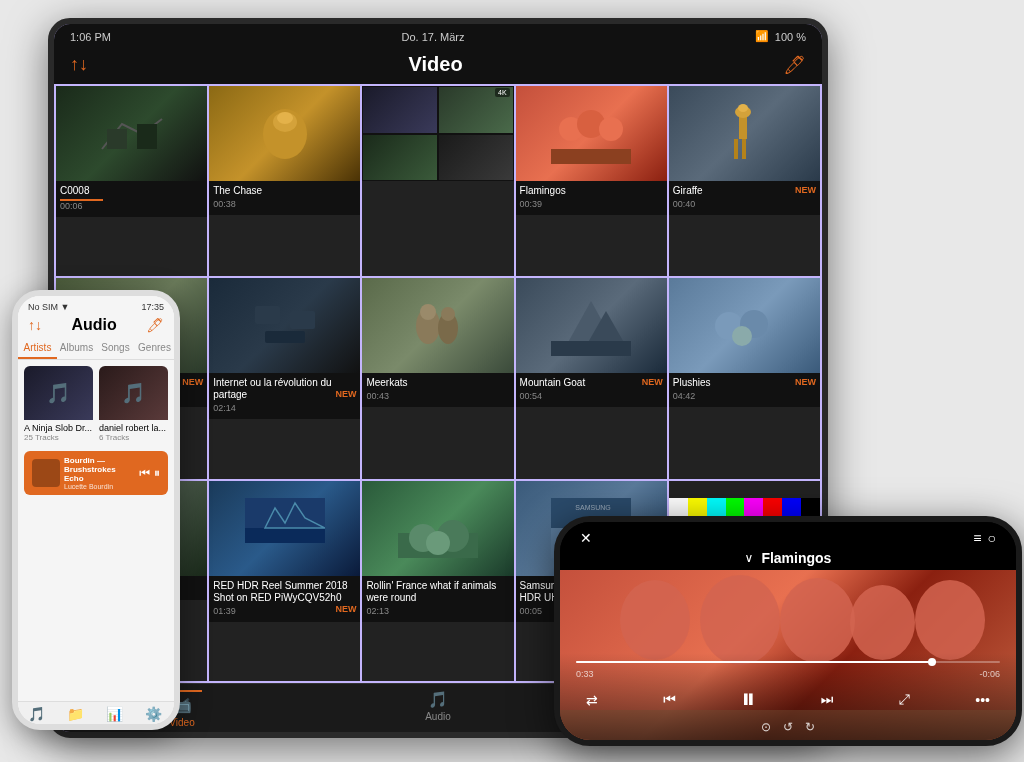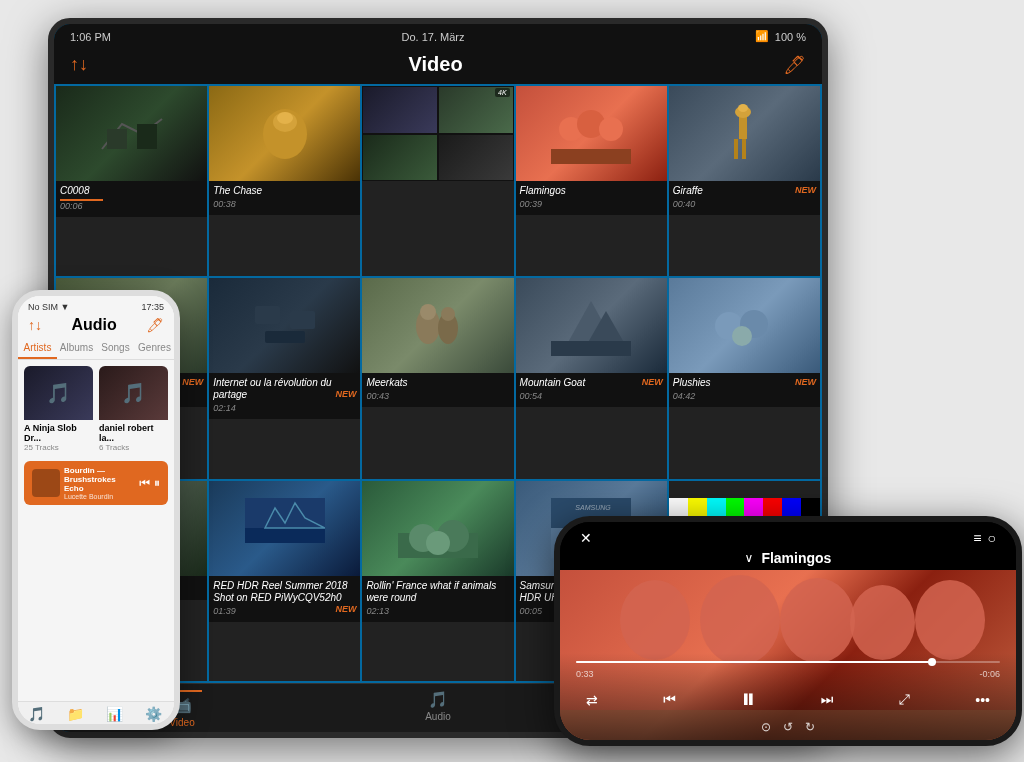--- a/index.html
+++ b/index.html
@@ -23,21 +23,21 @@
       height: 720px;
       background: #1a1a1a;
       border-radius: 22px;
       border: 6px solid #2a2a2a;
       box-shadow: 0 10px 40px rgba(0,0,0,0.5);
       overflow: hidden;
     }
     .tablet-screen {
       width: 100%;
       height: 100%;
-      background: #0369a1;
+      background: #c4b5fd;
       display: flex;
       flex-direction: column;
     }
     .tablet-status-bar {
       display: flex;
       justify-content: space-between;
       align-items: center;
       padding: 6px 16px;
       background: #111;
       font-size: 11px;
@@ -74,21 +74,20 @@
       gap: 2px;
       padding: 2px;
       flex: 1;
       overflow: hidden;
     }
     .video-cell {
       position: relative;
       background: #222;
       cursor: pointer;
       overflow: hidden;
-      font-style: italic;
     }
     .video-thumb-bg {
       width: 100%;
       height: 95px;
       display: flex;
       align-items: center;
       justify-content: center;
       overflow: hidden;
       position: relative;
     }
@@ -248,21 +247,21 @@
       display: flex;
       align-items: center;
       justify-content: center;
       font-size: 20px;
     }
     .album-art-1 { background: linear-gradient(135deg, #1a1a2a 0%, #3a3a5a 100%); }
     .album-art-2 { background: linear-gradient(135deg, #2a1a1a 0%, #5a3a3a 100%); }
     .album-info {
       padding: 3px 0;
     }
-    .album-name { font-size: 9px; font-weight: 700; color: #000; }
+    .album-name { font-size: 9px; font-weight: 400; color: #000; }
     .album-tracks { font-size: 8px; color: #888; }
     .now-playing {
       background: #e06820;
       border-radius: 6px;
       padding: 5px 8px;
       display: flex;
       align-items: center;
       gap: 4px;
       margin-top: 4px;
     }

